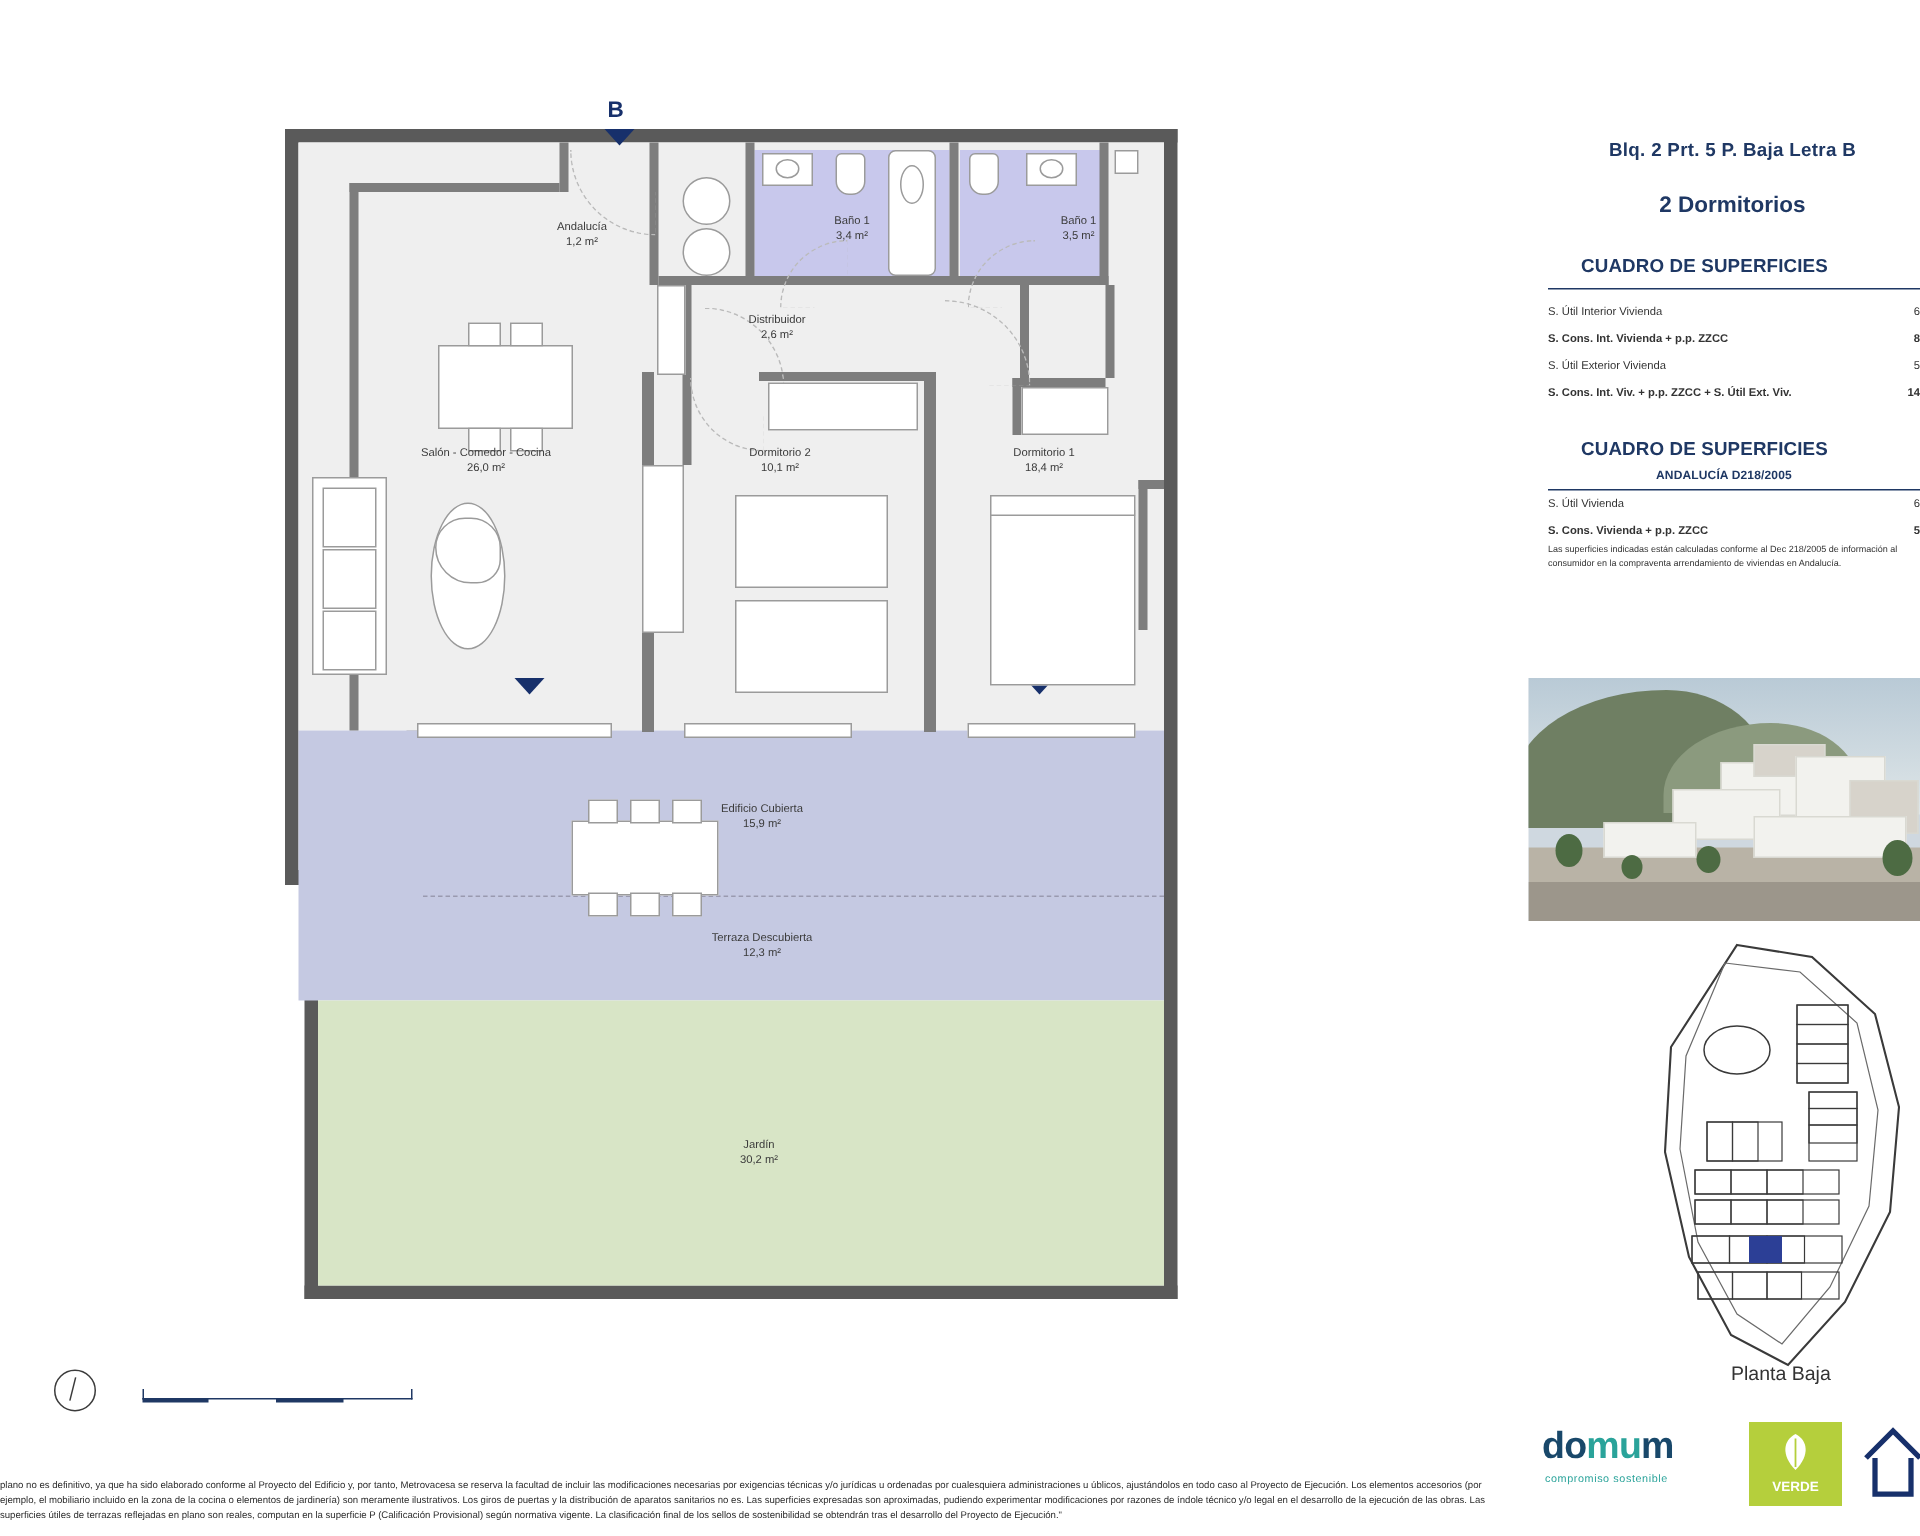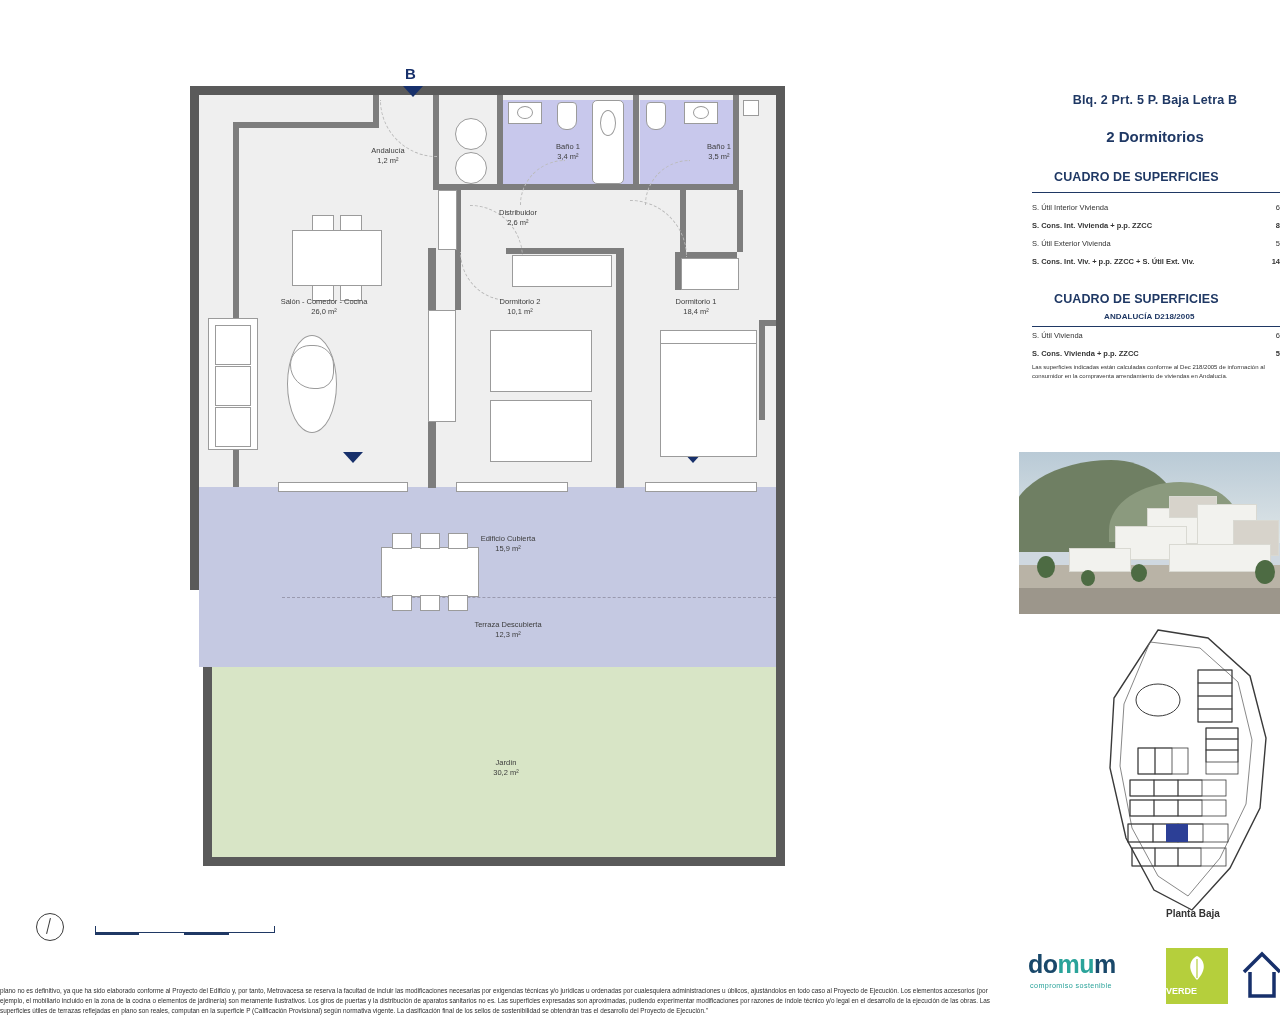--- a/index.html
+++ b/index.html
@@ -196,25 +196,24 @@
   
   .siteplan {
     position: absolute;
     left: 62px;
     top: 628px;
     width: 200px;
     height: 290px;
   }
   .planta-baja {
     position: absolute;
-    left: 148px;
+    left: 136px;
     top: 908px;
-    font-size: 10px;
+    font-size: 13px;
     color: #333;
-    font-weight: bold;
   }
 
   
   .logos {
     position: absolute;
     left: 0px;
     top: 950px;
     width: 262px;
     height: 60px;
   }
@@ -242,20 +241,21 @@
     top: -2px;
     width: 62px;
     height: 56px;
     background: #b5cf3c;
   }
   .verde-text {
     position: absolute;
     left: 148px;
     top: 36px;
     width: 62px;
+    text-align: center;
     font-size: 9px;
     font-weight: bold;
     color: #ffffff;
   }
   .leafwrap {
     position: absolute;
     left: 166px;
     top: 4px;
     width: 26px;
     height: 28px;

